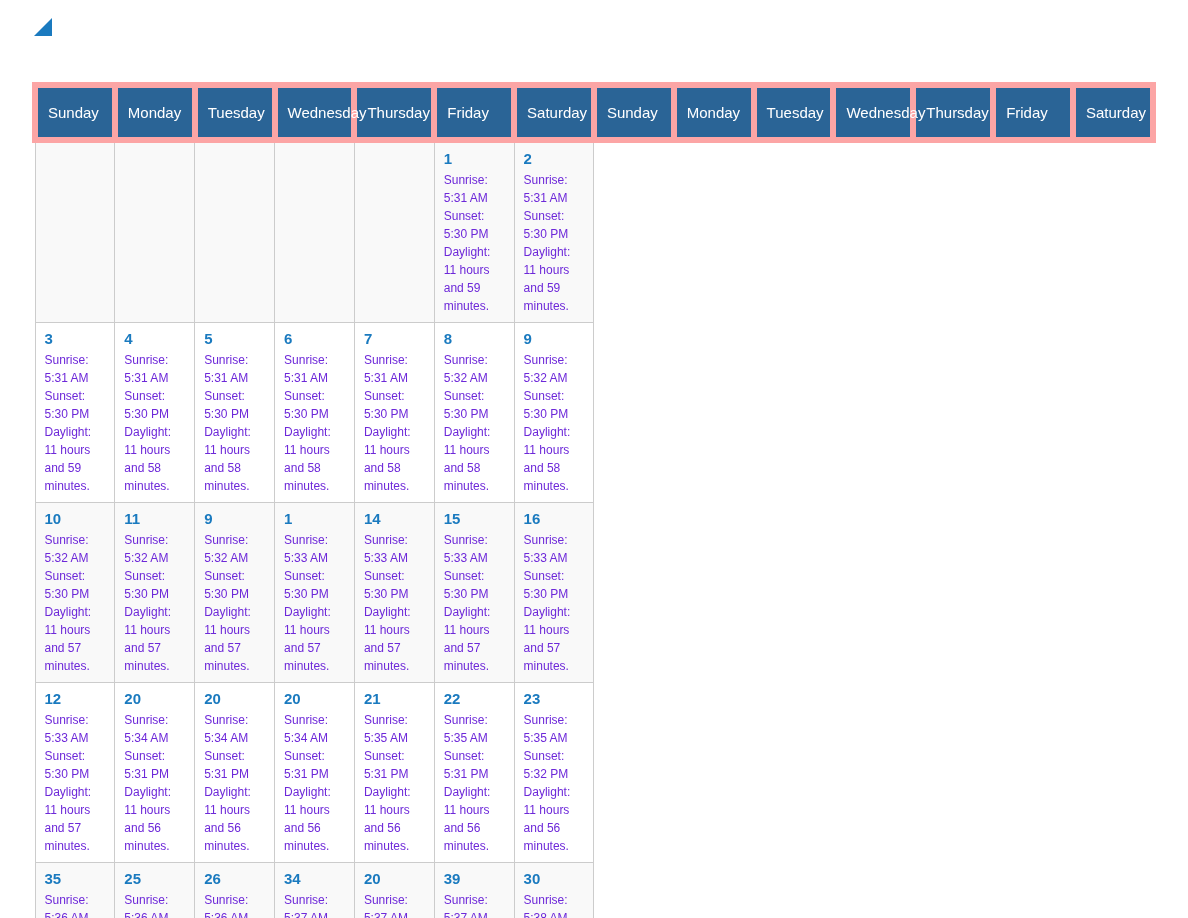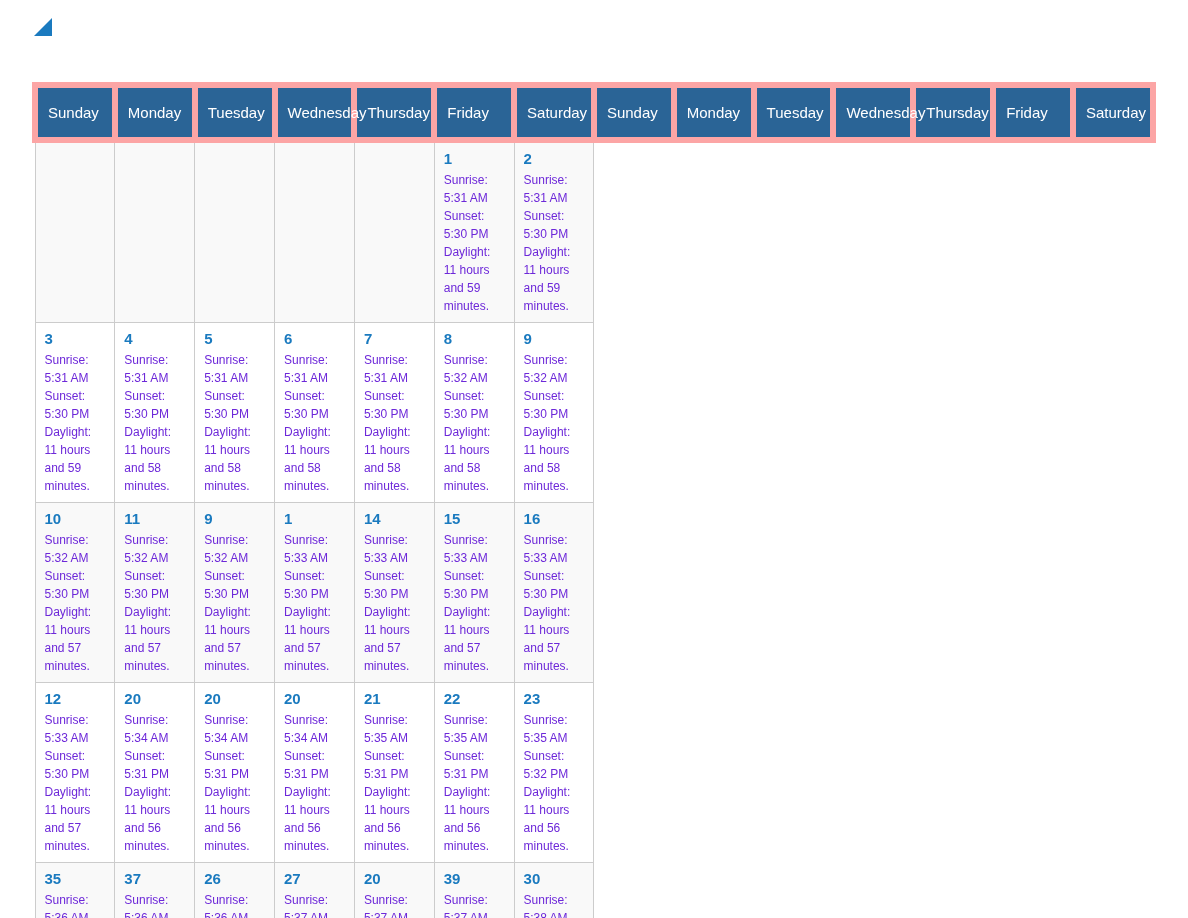--- a/index.html
+++ b/index.html
@@ -297,35 +297,35 @@
       </tr>
       <tr>
         <td>
           <span class="day-number">35</span>
           <div class="day-info" style="white-space: pre-line;">Sunrise: 5:36 AM
 Sunset: 5:32 PM
 Daylight: 11 hours
 and 56 minutes.</div>
         </td>
         <td>
-          <span class="day-number">37</span>
+          <span class="day-number">25</span>
           <div class="day-info" style="white-space: pre-line;">Sunrise: 5:36 AM
 Sunset: 5:32 PM
 Daylight: 11 hours
 and 56 minutes.</div>
         </td>
         <td>
           <span class="day-number">26</span>
           <div class="day-info" style="white-space: pre-line;">Sunrise: 5:36 AM
 Sunset: 5:32 PM
 Daylight: 11 hours
 and 55 minutes.</div>
         </td>
         <td>
-          <span class="day-number">27</span>
+          <span class="day-number">34</span>
           <div class="day-info" style="white-space: pre-line;">Sunrise: 5:37 AM
 Sunset: 5:33 PM
 Daylight: 11 hours
 and 55 minutes.</div>
         </td>
         <td>
           <span class="day-number">20</span>
           <div class="day-info" style="white-space: pre-line;">Sunrise: 5:37 AM
 Sunset: 5:33 PM
 Daylight: 11 hours

